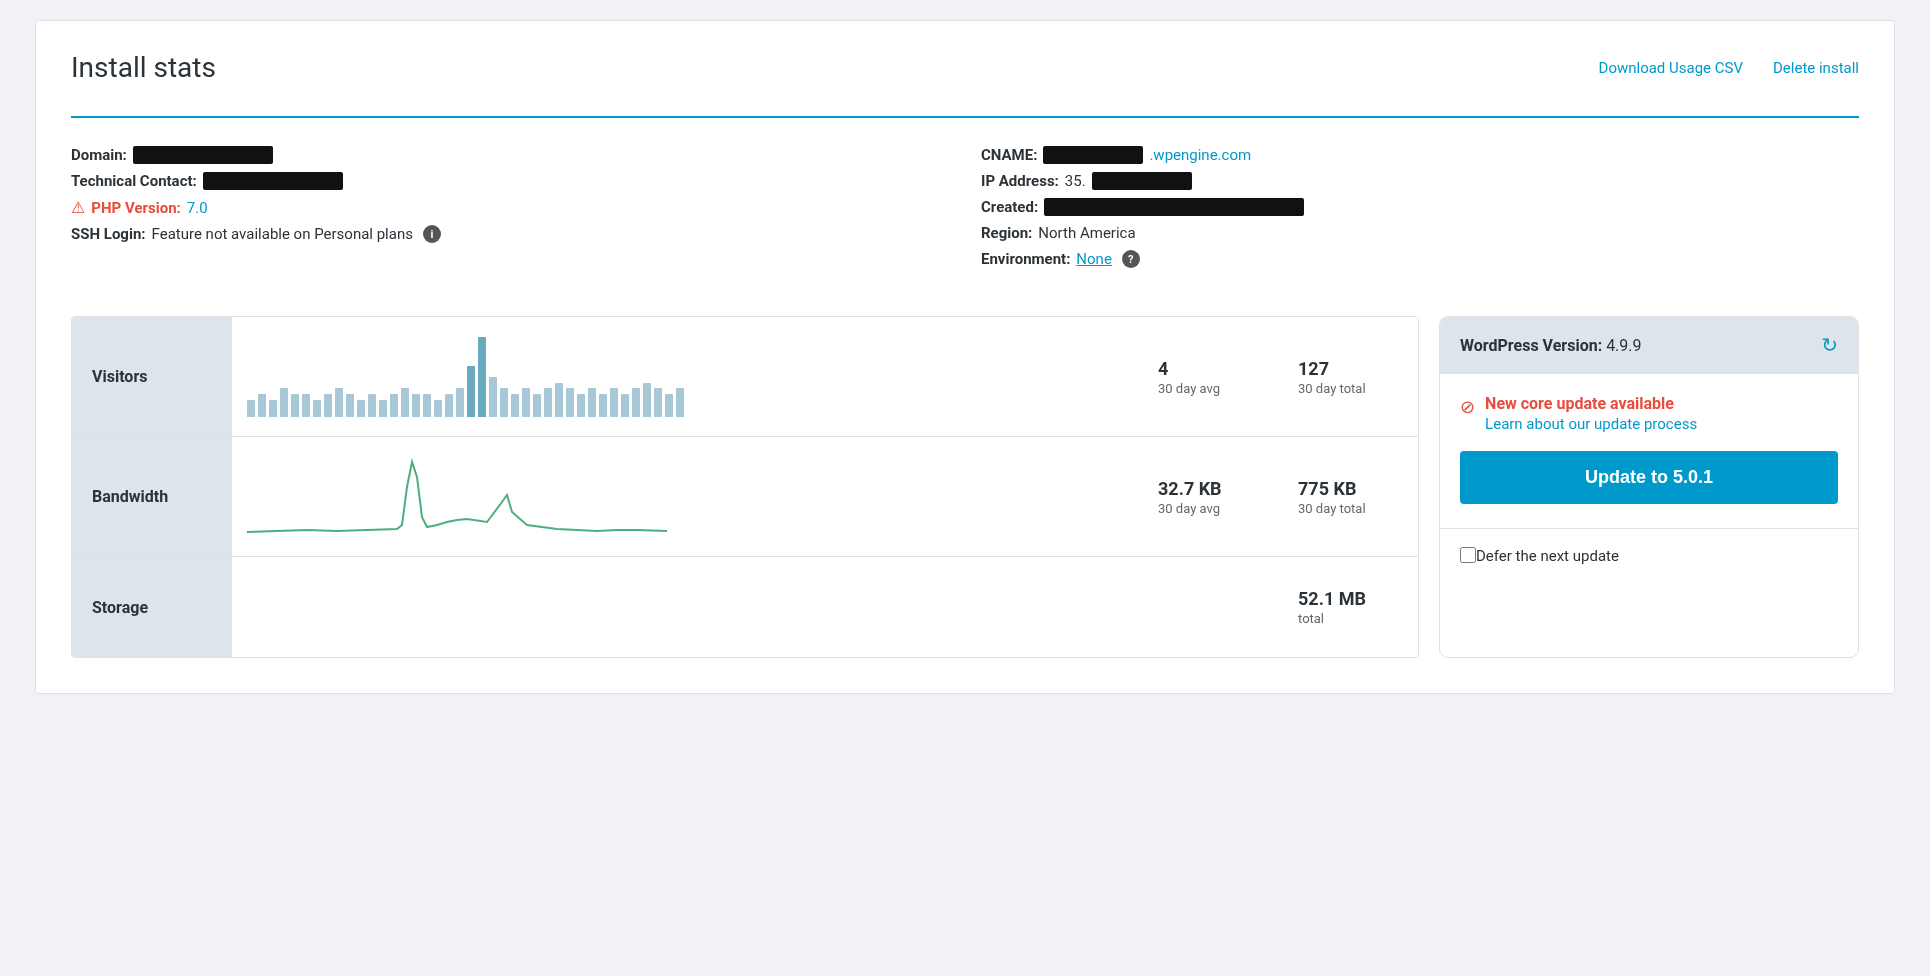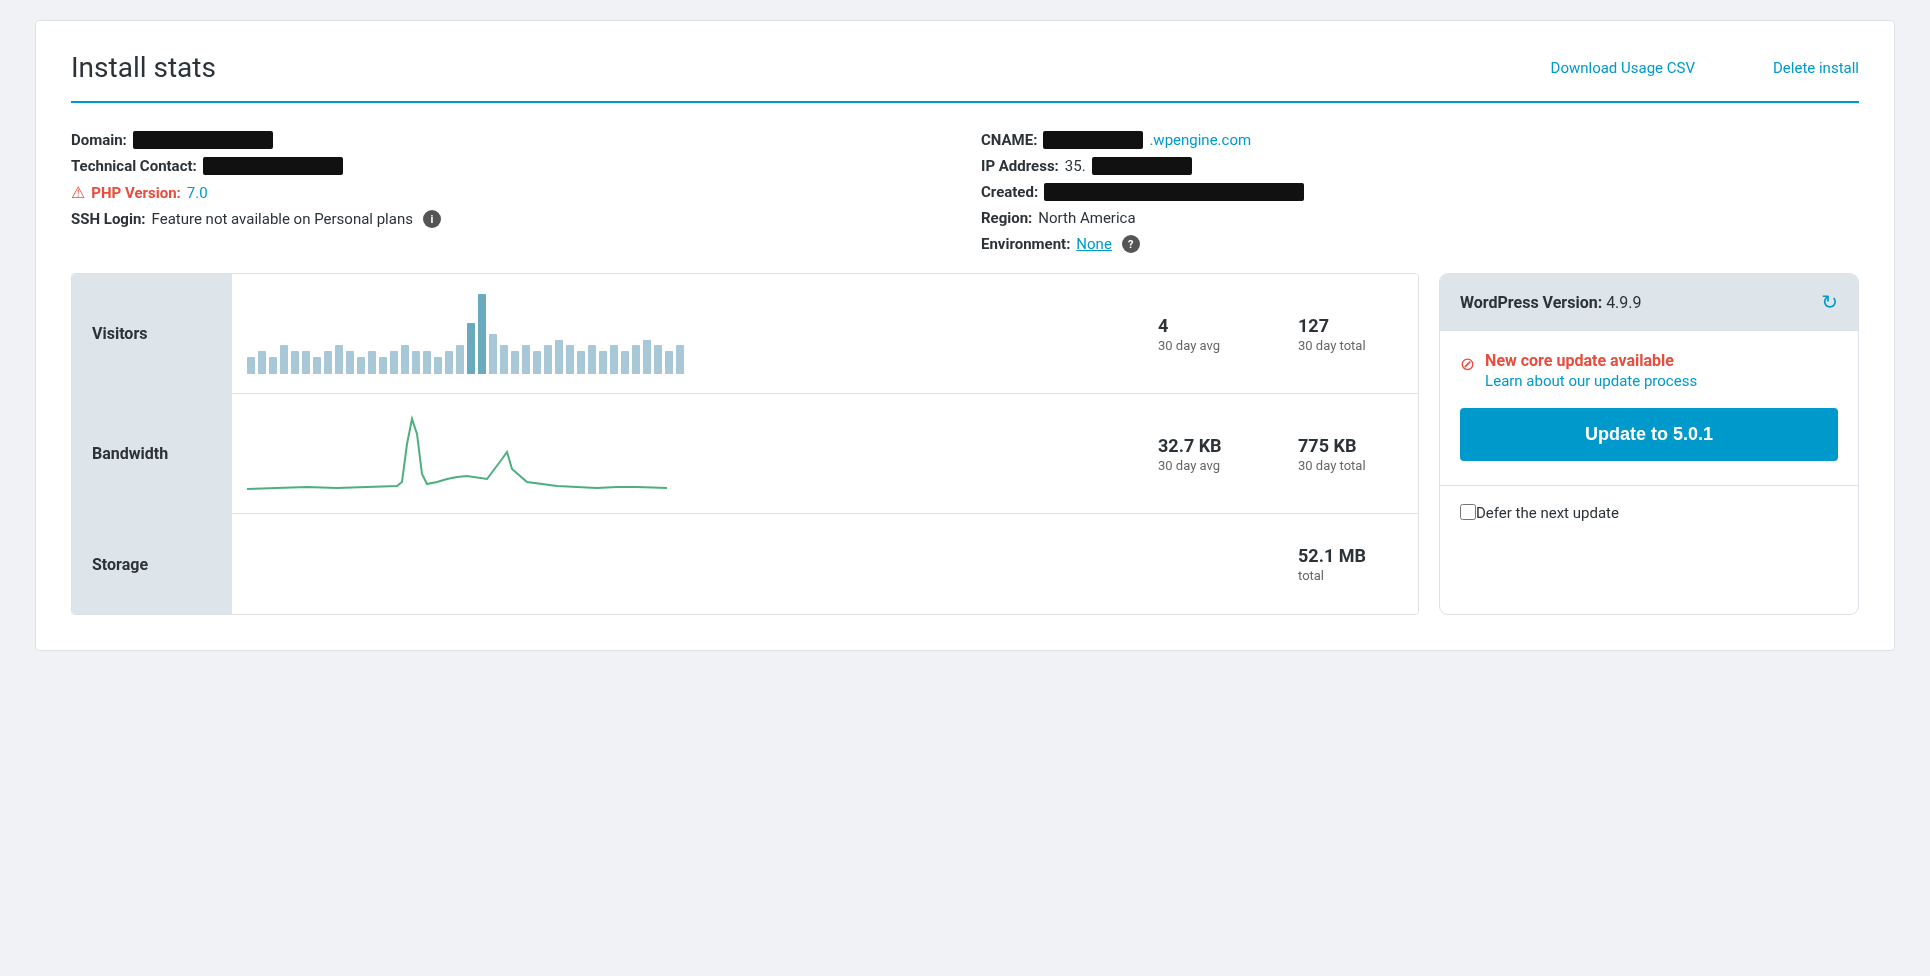--- a/index.html
+++ b/index.html
@@ -16,45 +16,44 @@
       background: #fff;
       border-radius: 4px;
       border: 1px solid #dde2e8;
       width: 1860px;
       padding: 30px 35px 35px 35px;
     }
     .page-header {
       display: flex;
       justify-content: space-between;
       align-items: center;
-      padding-bottom: 17px;
+      padding-bottom: 32px;
       border-bottom: 2px solid #0099cc;
       margin-bottom: 28px;
     }
     .page-title {
       font-size: 28px;
       font-weight: 400;
       color: #2c3338;
     }
     .header-actions {
       display: flex;
       gap: 30px;
     }
     .header-link {
       color: #0099cc;
       text-decoration: none;
       font-size: 15px;
-      margin-left: 48px;
     }
 
     .info-grid {
       display: grid;
       grid-template-columns: 1fr 1fr;
       gap: 10px 32px;
-      margin-bottom: 12px;
+      margin-bottom: 40px;
     }
     .info-row {
       display: flex;
       align-items: center;
       gap: 6px;
       font-size: 15px;
       color: #2c3338;
       margin-bottom: 8px;
     }
     .info-label {

